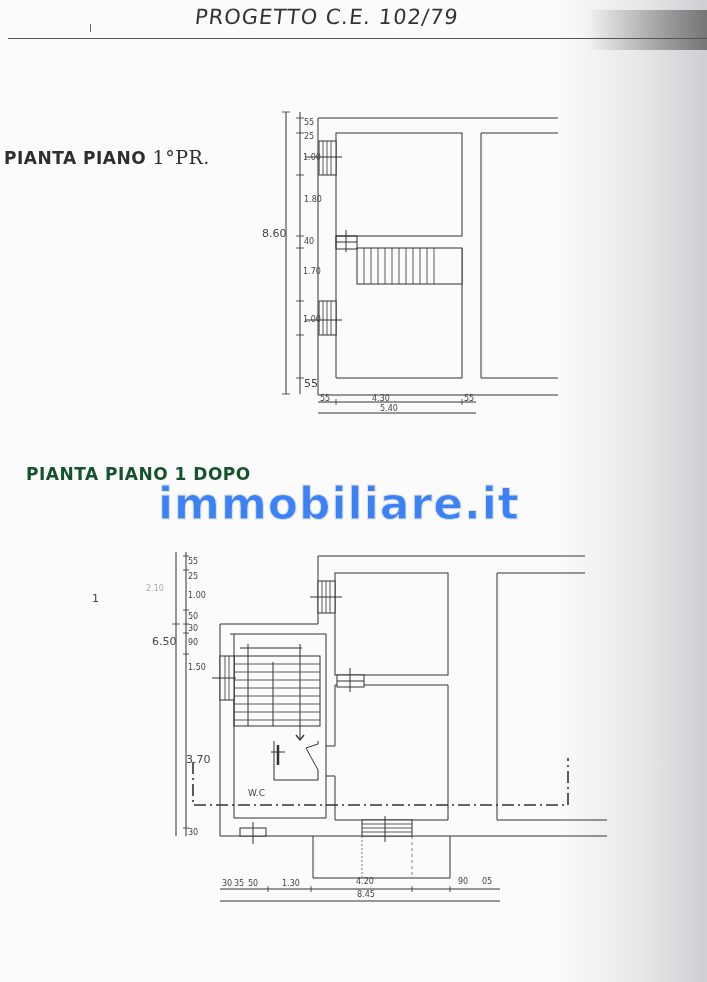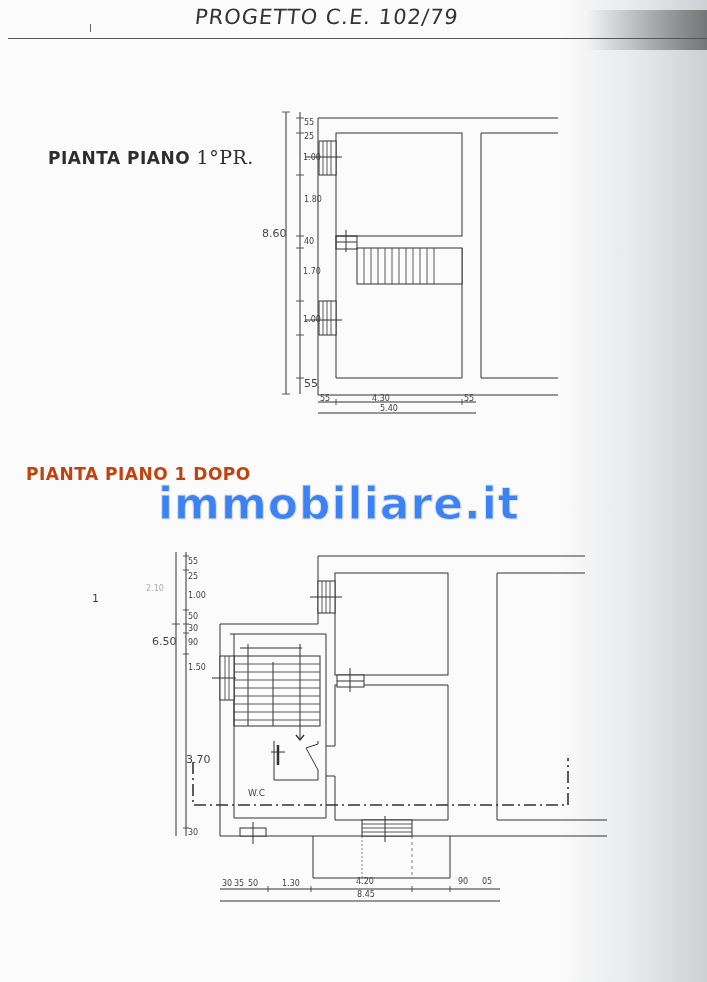--- a/index.html
+++ b/index.html
@@ -4,23 +4,23 @@
 <style>
   html,body{margin:0;padding:0;}
   body{width:707px;height:982px;background:#fbfbfb;position:relative;overflow:hidden;font-family:"DejaVu Sans",sans-serif;}
   .shade{position:absolute;top:0;right:0;width:150px;height:982px;
     background:linear-gradient(to right,rgba(255,255,255,0) 0%,rgba(190,195,200,0.35) 55%,rgba(160,165,170,0.5) 100%);pointer-events:none;}
   .shade-top{position:absolute;top:10px;right:0;width:120px;height:40px;
     background:linear-gradient(to right,rgba(255,255,255,0),rgba(80,80,80,0.7));pointer-events:none;}
   .hdr{position:absolute;top:5px;left:195px;font-family:"DejaVu Sans",sans-serif;font-size:21px;color:#333;letter-spacing:1px;transform:skewX(-6deg);}
   .hdr-line{position:absolute;top:38px;left:8px;width:699px;height:1px;background:#555;}
   .tick{position:absolute;top:24px;left:90px;width:1px;height:8px;background:#666;}
-  .title1{position:absolute;top:146px;left:4px;font-family:"DejaVu Sans",sans-serif;font-weight:bold;font-size:17px;color:#2e2e2e;letter-spacing:0.5px;margin-left:44px;}
+  .title1{position:absolute;top:146px;left:4px;font-family:"DejaVu Sans",sans-serif;font-weight:bold;font-size:17px;color:#2e2e2e;letter-spacing:0.5px;}
   .title1 .suffix{font-family:"DejaVu Serif",serif;font-weight:normal;font-size:19px;}
-  .title2{position:absolute;top:464px;left:26px;font-family:"DejaVu Sans",sans-serif;font-weight:bold;font-size:17px;color:#c2410c;letter-spacing:0.5px;}
+  .title2{position:absolute;top:464px;left:26px;font-family:"DejaVu Sans",sans-serif;font-weight:bold;font-size:17px;color:#14532d;letter-spacing:0.5px;}
   .watermark{position:absolute;top:478px;left:158px;font-family:"DejaVu Sans",sans-serif;font-weight:bold;font-size:44px;color:#3b82f6;
     -webkit-text-stroke:1px #e2e2e2;letter-spacing:1px;}
   svg{position:absolute;left:0;top:0;}
   .dim{font-family:"DejaVu Sans",sans-serif;font-size:8px;fill:#444;}
   .dim-lg{font-family:"DejaVu Sans",sans-serif;font-size:11px;fill:#444;}
   .wc{font-family:"DejaVu Sans",sans-serif;font-size:9px;fill:#444;}
 </style>
 </head>
 <body>
 

